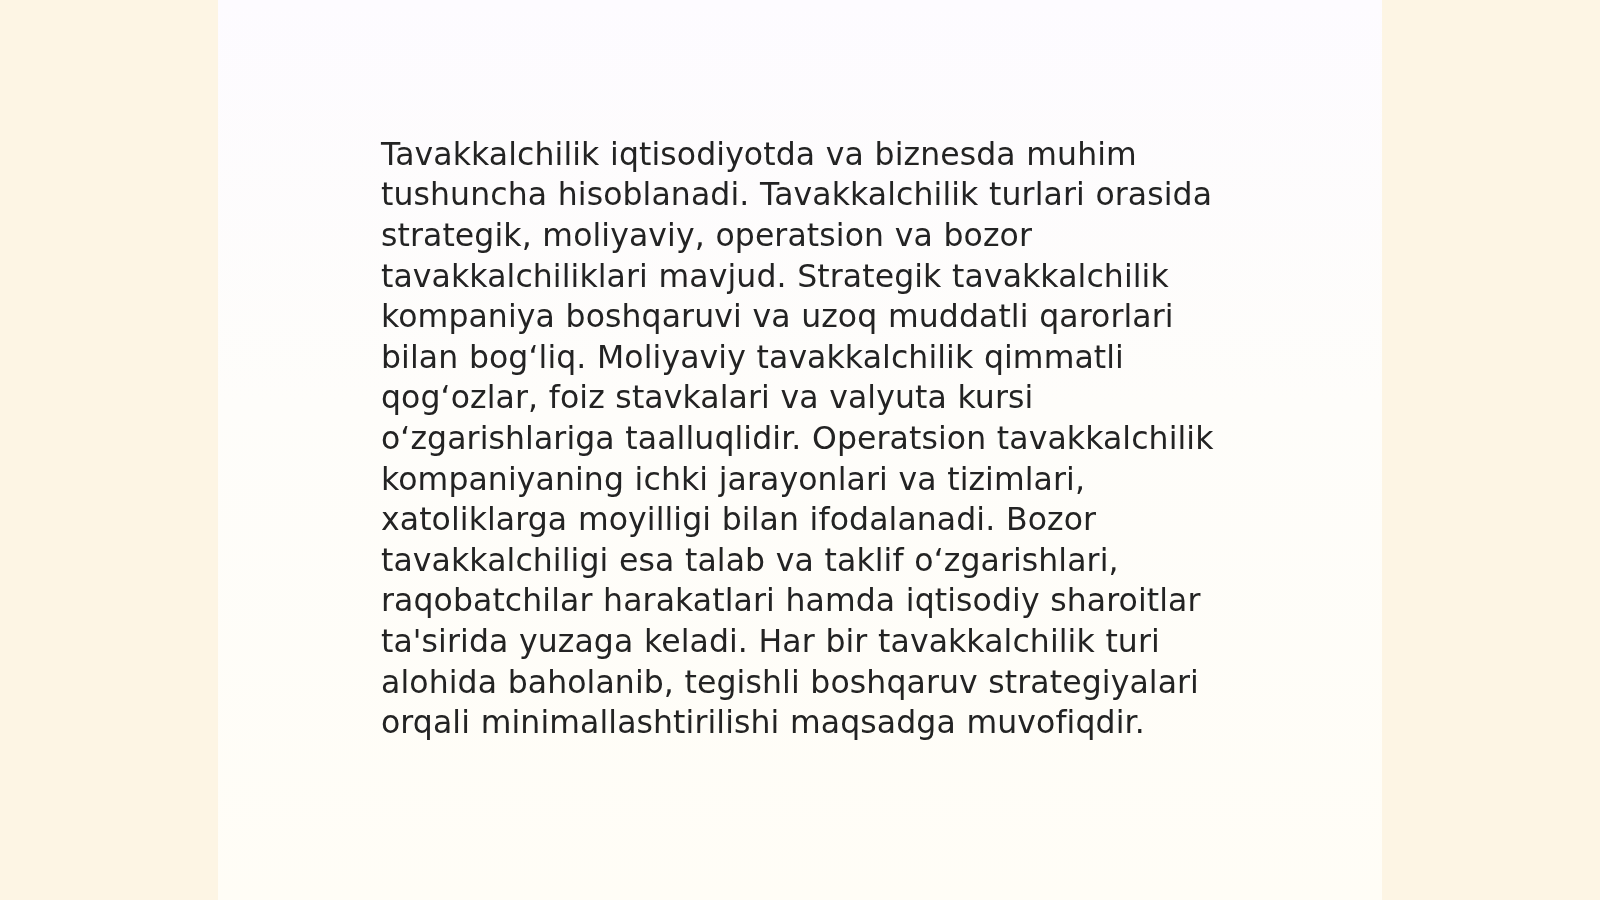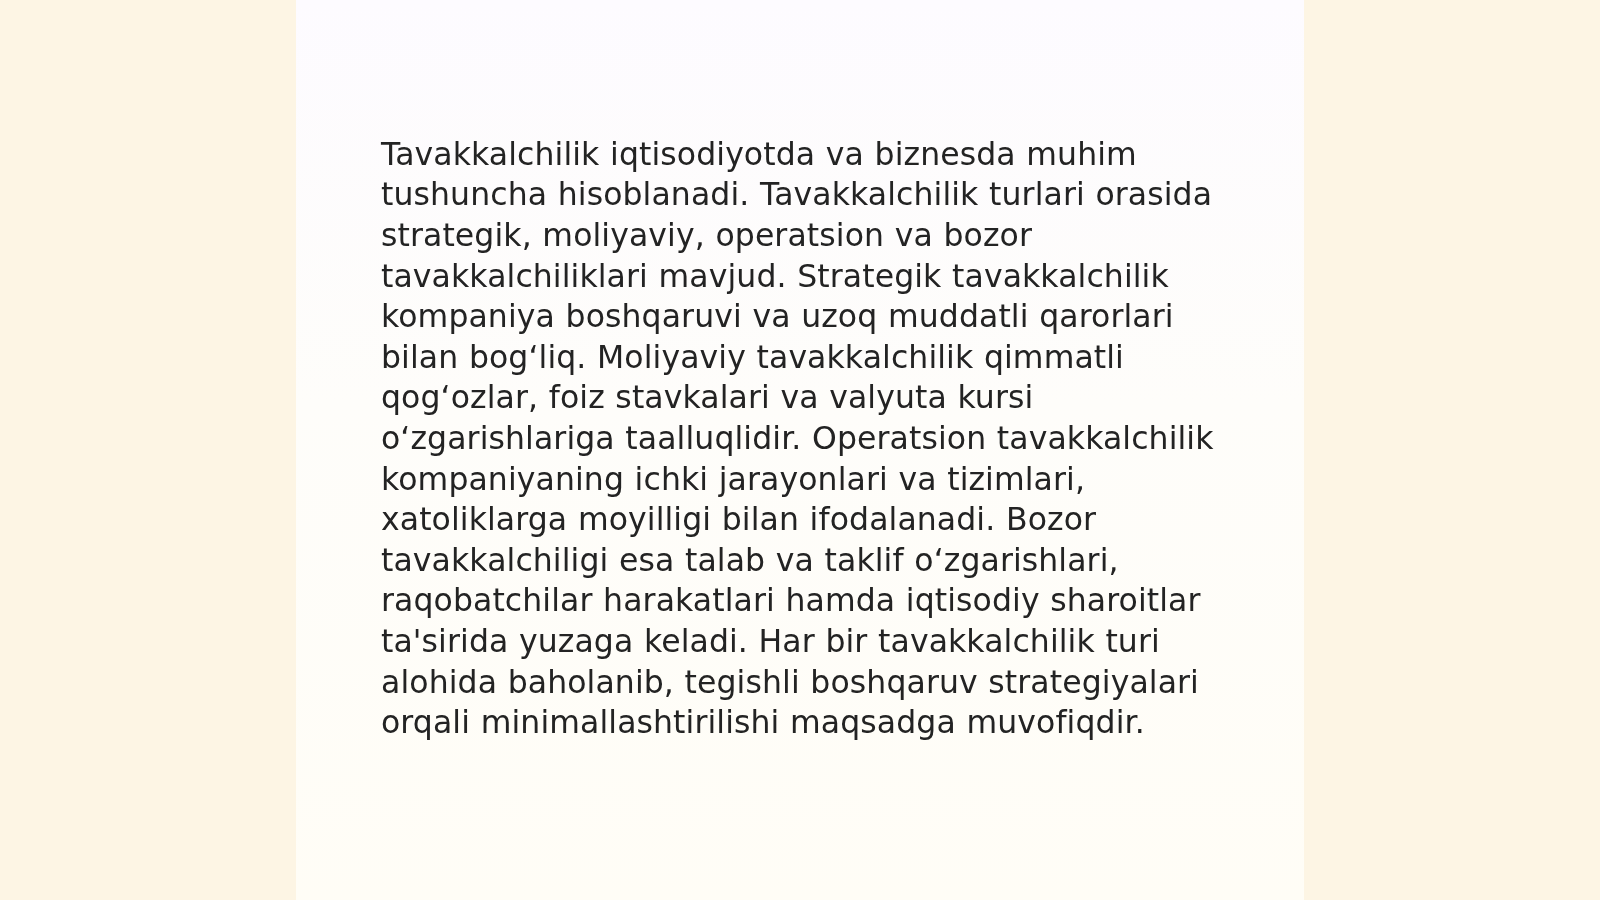--- a/index.html
+++ b/index.html
@@ -16,21 +16,21 @@
   .page {
     position: relative;
     width: 1600px;
     height: 900px;
     background: #fdf5e4;
     display: flex;
     justify-content: center;
   }
   .sheet {
     position: relative;
-    width: 1008px;
+    width: 1164px;
     height: 900px;
     background: #fefcf7;
     box-sizing: border-box;
     display: flex;
     align-items: center;
     justify-content: center;
   }
   .sheet::before {
     content: "";
     position: absolute;

